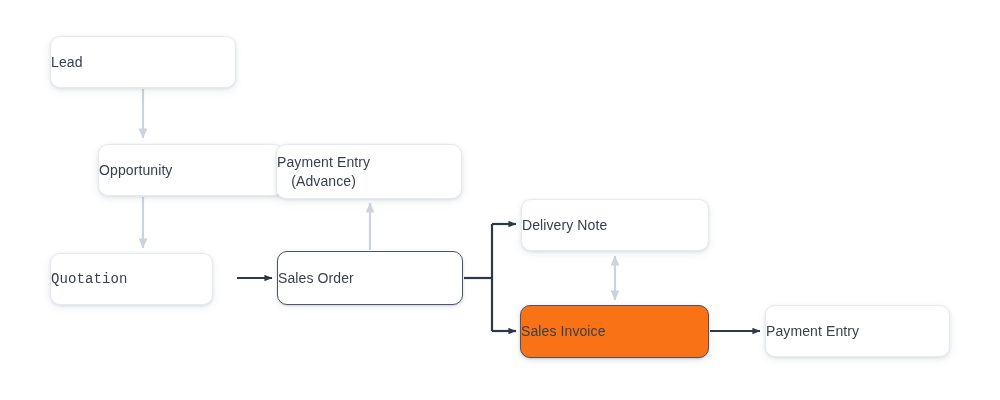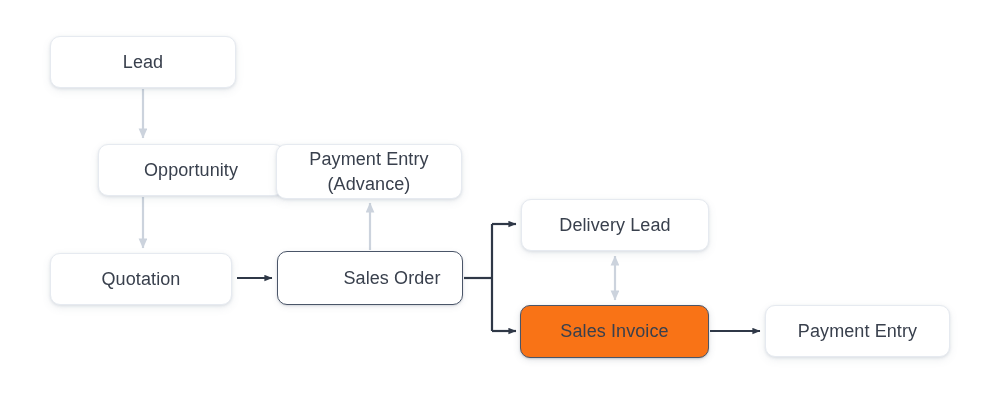--- a/index.html
+++ b/index.html
@@ -22,29 +22,28 @@
     top: 0;
     width: 1000px;
     height: 400px;
     pointer-events: none;
   }
   .node {
     position: absolute;
     box-sizing: border-box;
     display: flex;
     align-items: center;
-    justify-content: center;
     text-align: center;
     border-radius: 10px;
     background: #ffffff;
     border: 1px solid #e6eaf0;
     box-shadow: 0 1px 3px rgba(90, 105, 130, 0.16),
                 0 3px 8px rgba(90, 105, 130, 0.10);
     color: #39404d;
-    font-size: 18px;
+    font-size: 14px;
     line-height: 1.35;
     letter-spacing: 0.1px;
     z-index: 2;
   }
   .node .label {
     display: block;
     white-space: pre-line;
   }
   .node.emphasis {
     border: 1.5px solid #4a5568;
@@ -118,35 +117,35 @@
   </svg>
 
   <div class="node" style="left:50px; top:36px; width:186px; height:52px;">
     <span class="label">Lead</span>
   </div>
 
   <div class="node" style="left:50px; top:144px; width:186px; height:52px;margin-left:48px;">
     <span class="label">Opportunity</span>
   </div>
 
-  <div class="node" style="left:50px; top:253px; width:182px; height:52px;">
+  <div class="node" style="left:50px; top:253px; width:163px; height:52px;font-family:Liberation Mono, monospace;">
     <span class="label">Quotation</span>
   </div>
 
   <div class="node" style="left:276px; top:144px; width:186px; height:55px;">
     <span class="label">Payment Entry
 (Advance)</span>
   </div>
 
-  <div class="node emphasis" style="left:277px; top:251px; width:186px; height:54px;padding-left:44px;">
+  <div class="node emphasis" style="left:277px; top:251px; width:186px; height:54px;">
     <span class="label">Sales Order</span>
   </div>
 
   <div class="node" style="left:521px; top:199px; width:188px; height:52px;">
-    <span class="label">Delivery Lead</span>
+    <span class="label">Delivery Note</span>
   </div>
 
   <div class="node selected" style="left:520px; top:305px; width:189px; height:53px;">
     <span class="label">Sales Invoice</span>
   </div>
 
   <div class="node" style="left:765px; top:305px; width:185px; height:52px;">
     <span class="label">Payment Entry</span>
   </div>
 

